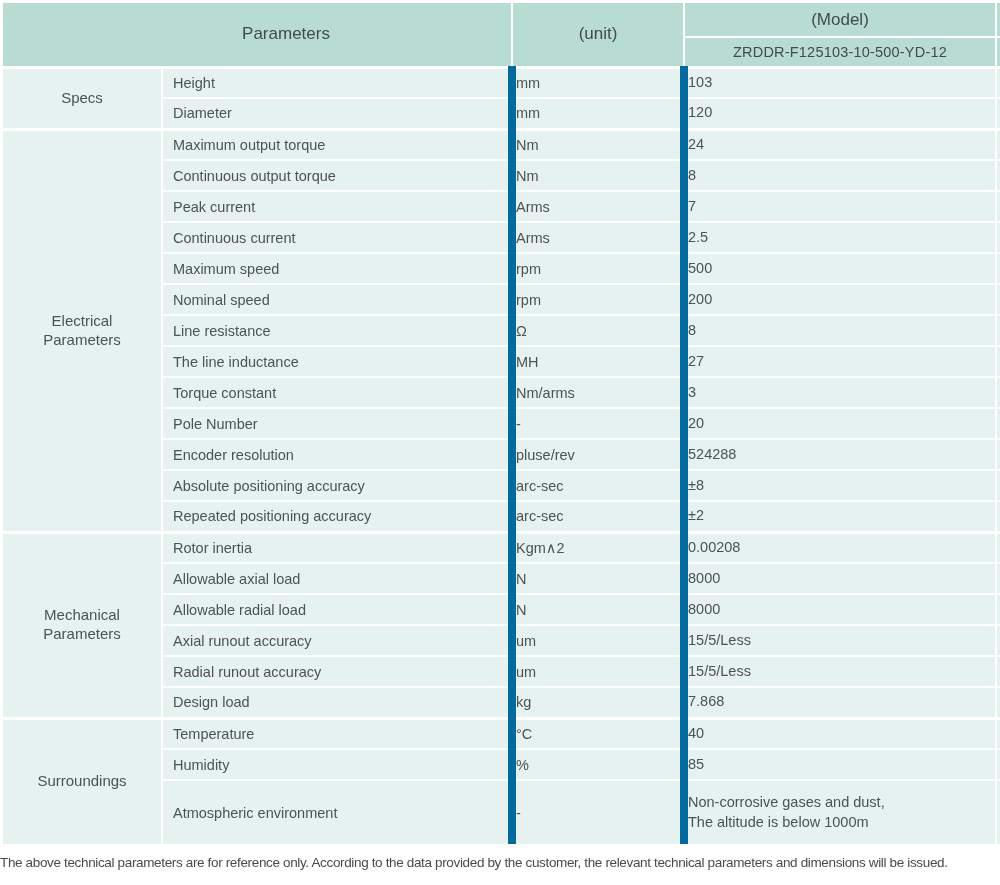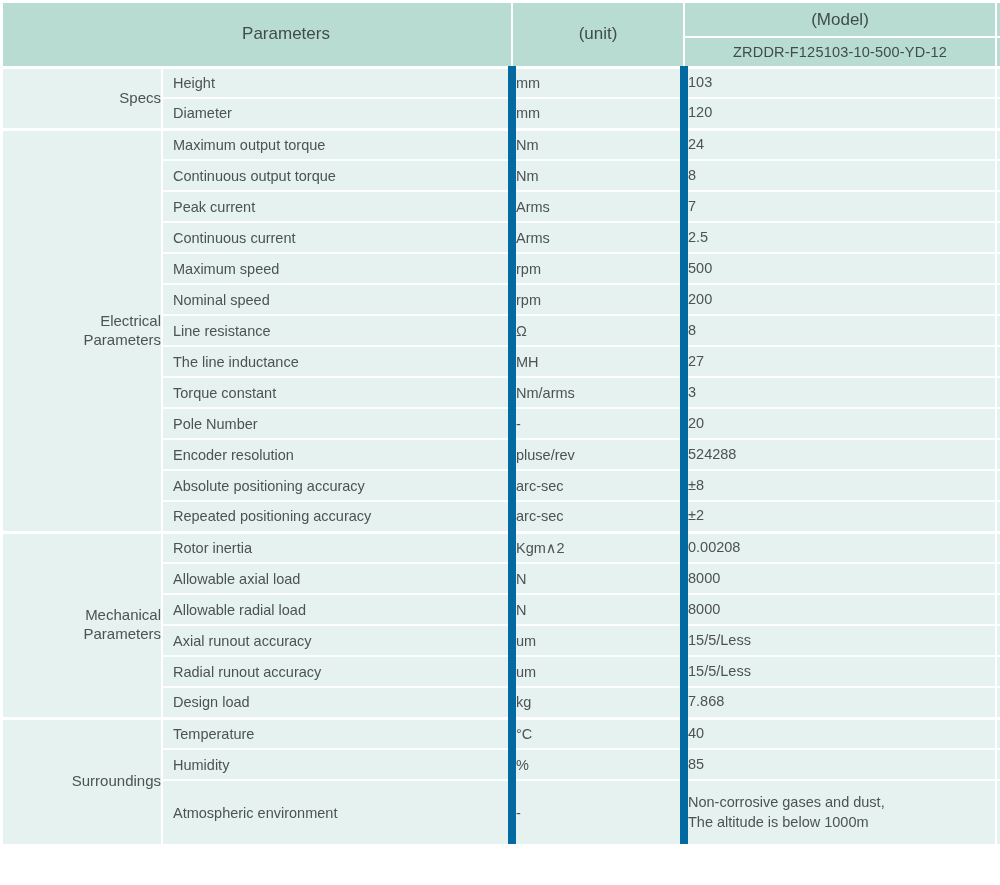--- a/index.html
+++ b/index.html
@@ -40,21 +40,21 @@
 
   
   tbody td{
     background:var(--cell-bg);
     color:var(--body-text);
     font-size:14.5px;
   }
   tbody tr{height:31px;}
   tbody tr.tall{height:64px;}
   .c-cat{
-    text-align:right;
+    text-align:center;
     white-space:pre-line;
     font-size:15px;
     line-height:1.25;
   }
   .c-param{
     text-align:left;
     padding-left:10px;
     border-left:2px solid #fff;
   }
   .c-unit,.c-value{
@@ -250,13 +250,14 @@
         <tr class="tall">
           <td class="c-param row-line">Atmospheric environment</td>
           <td class="c-unit row-line">-</td>
           <td class="c-value row-line">Non-corrosive gases and dust,
 The altitude is below 1000m</td>
           <td class="c-sliver-b row-line"></td>
         </tr>
       </tbody>
   </table>
 
+  <p class="footnote">The above technical parameters are for reference only. According to the data provided by the customer, the relevant technical parameters and dimensions will be issued.</p>
 </div>
 
 </body></html>

